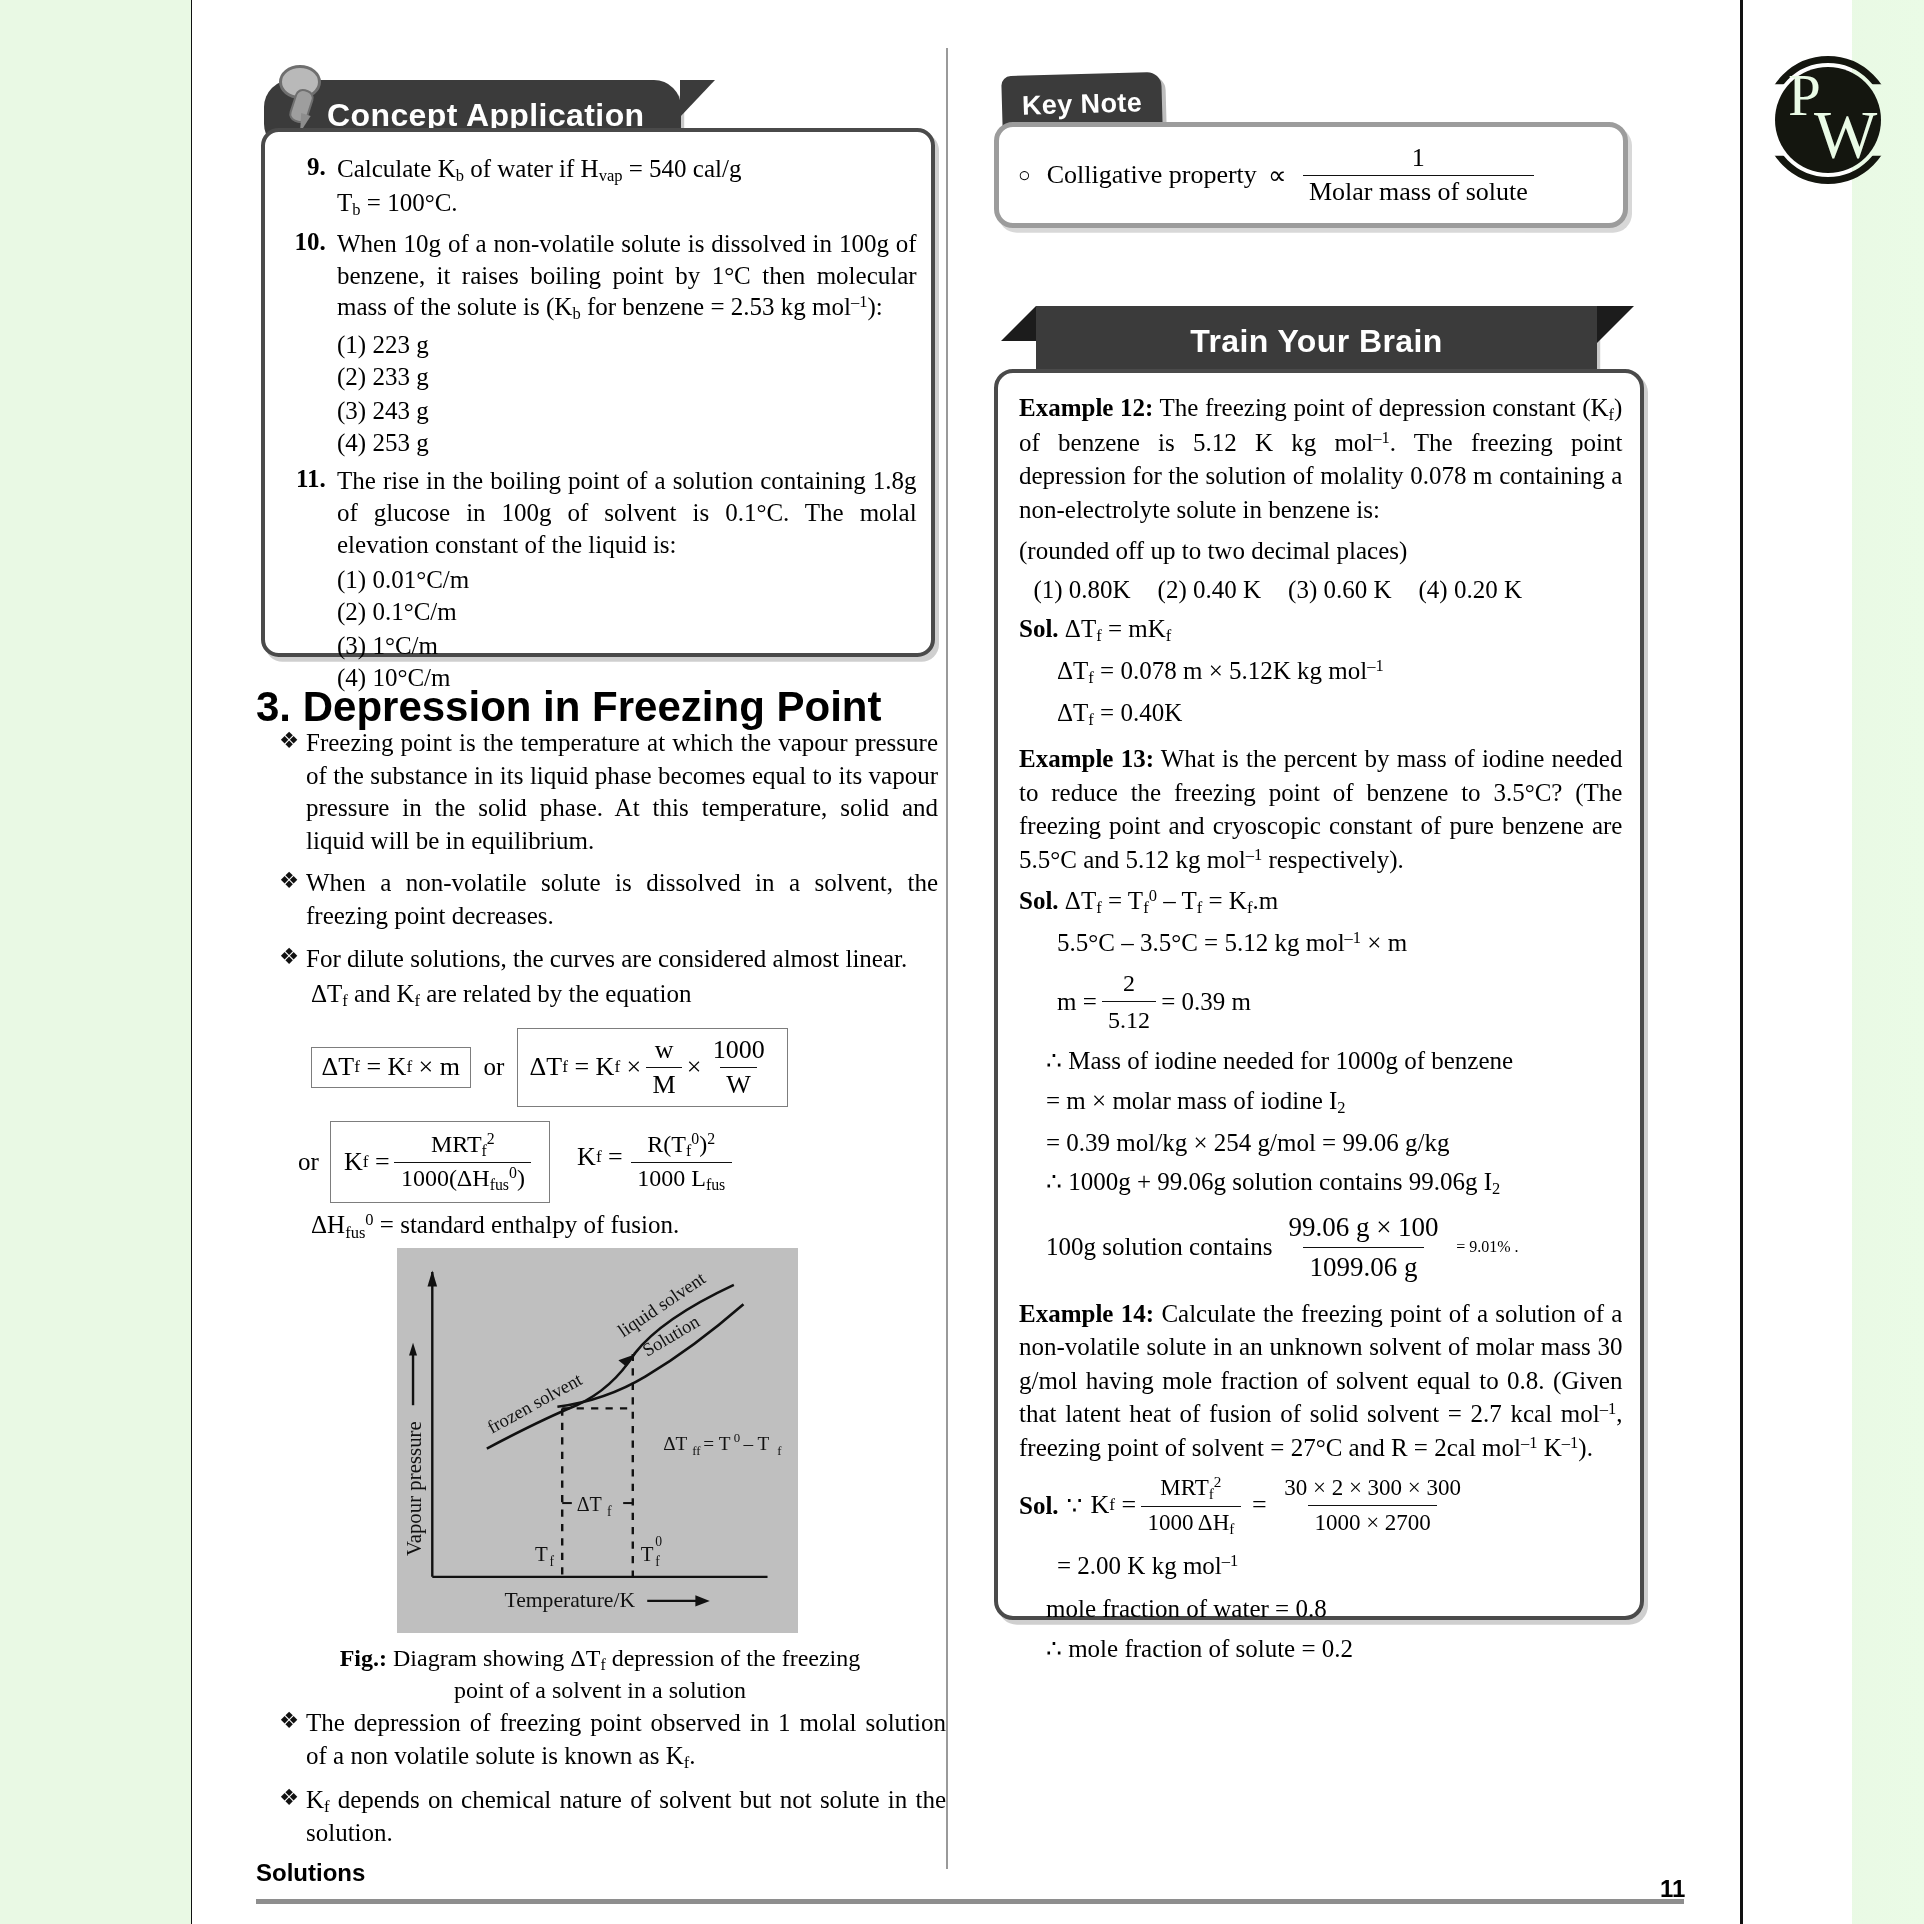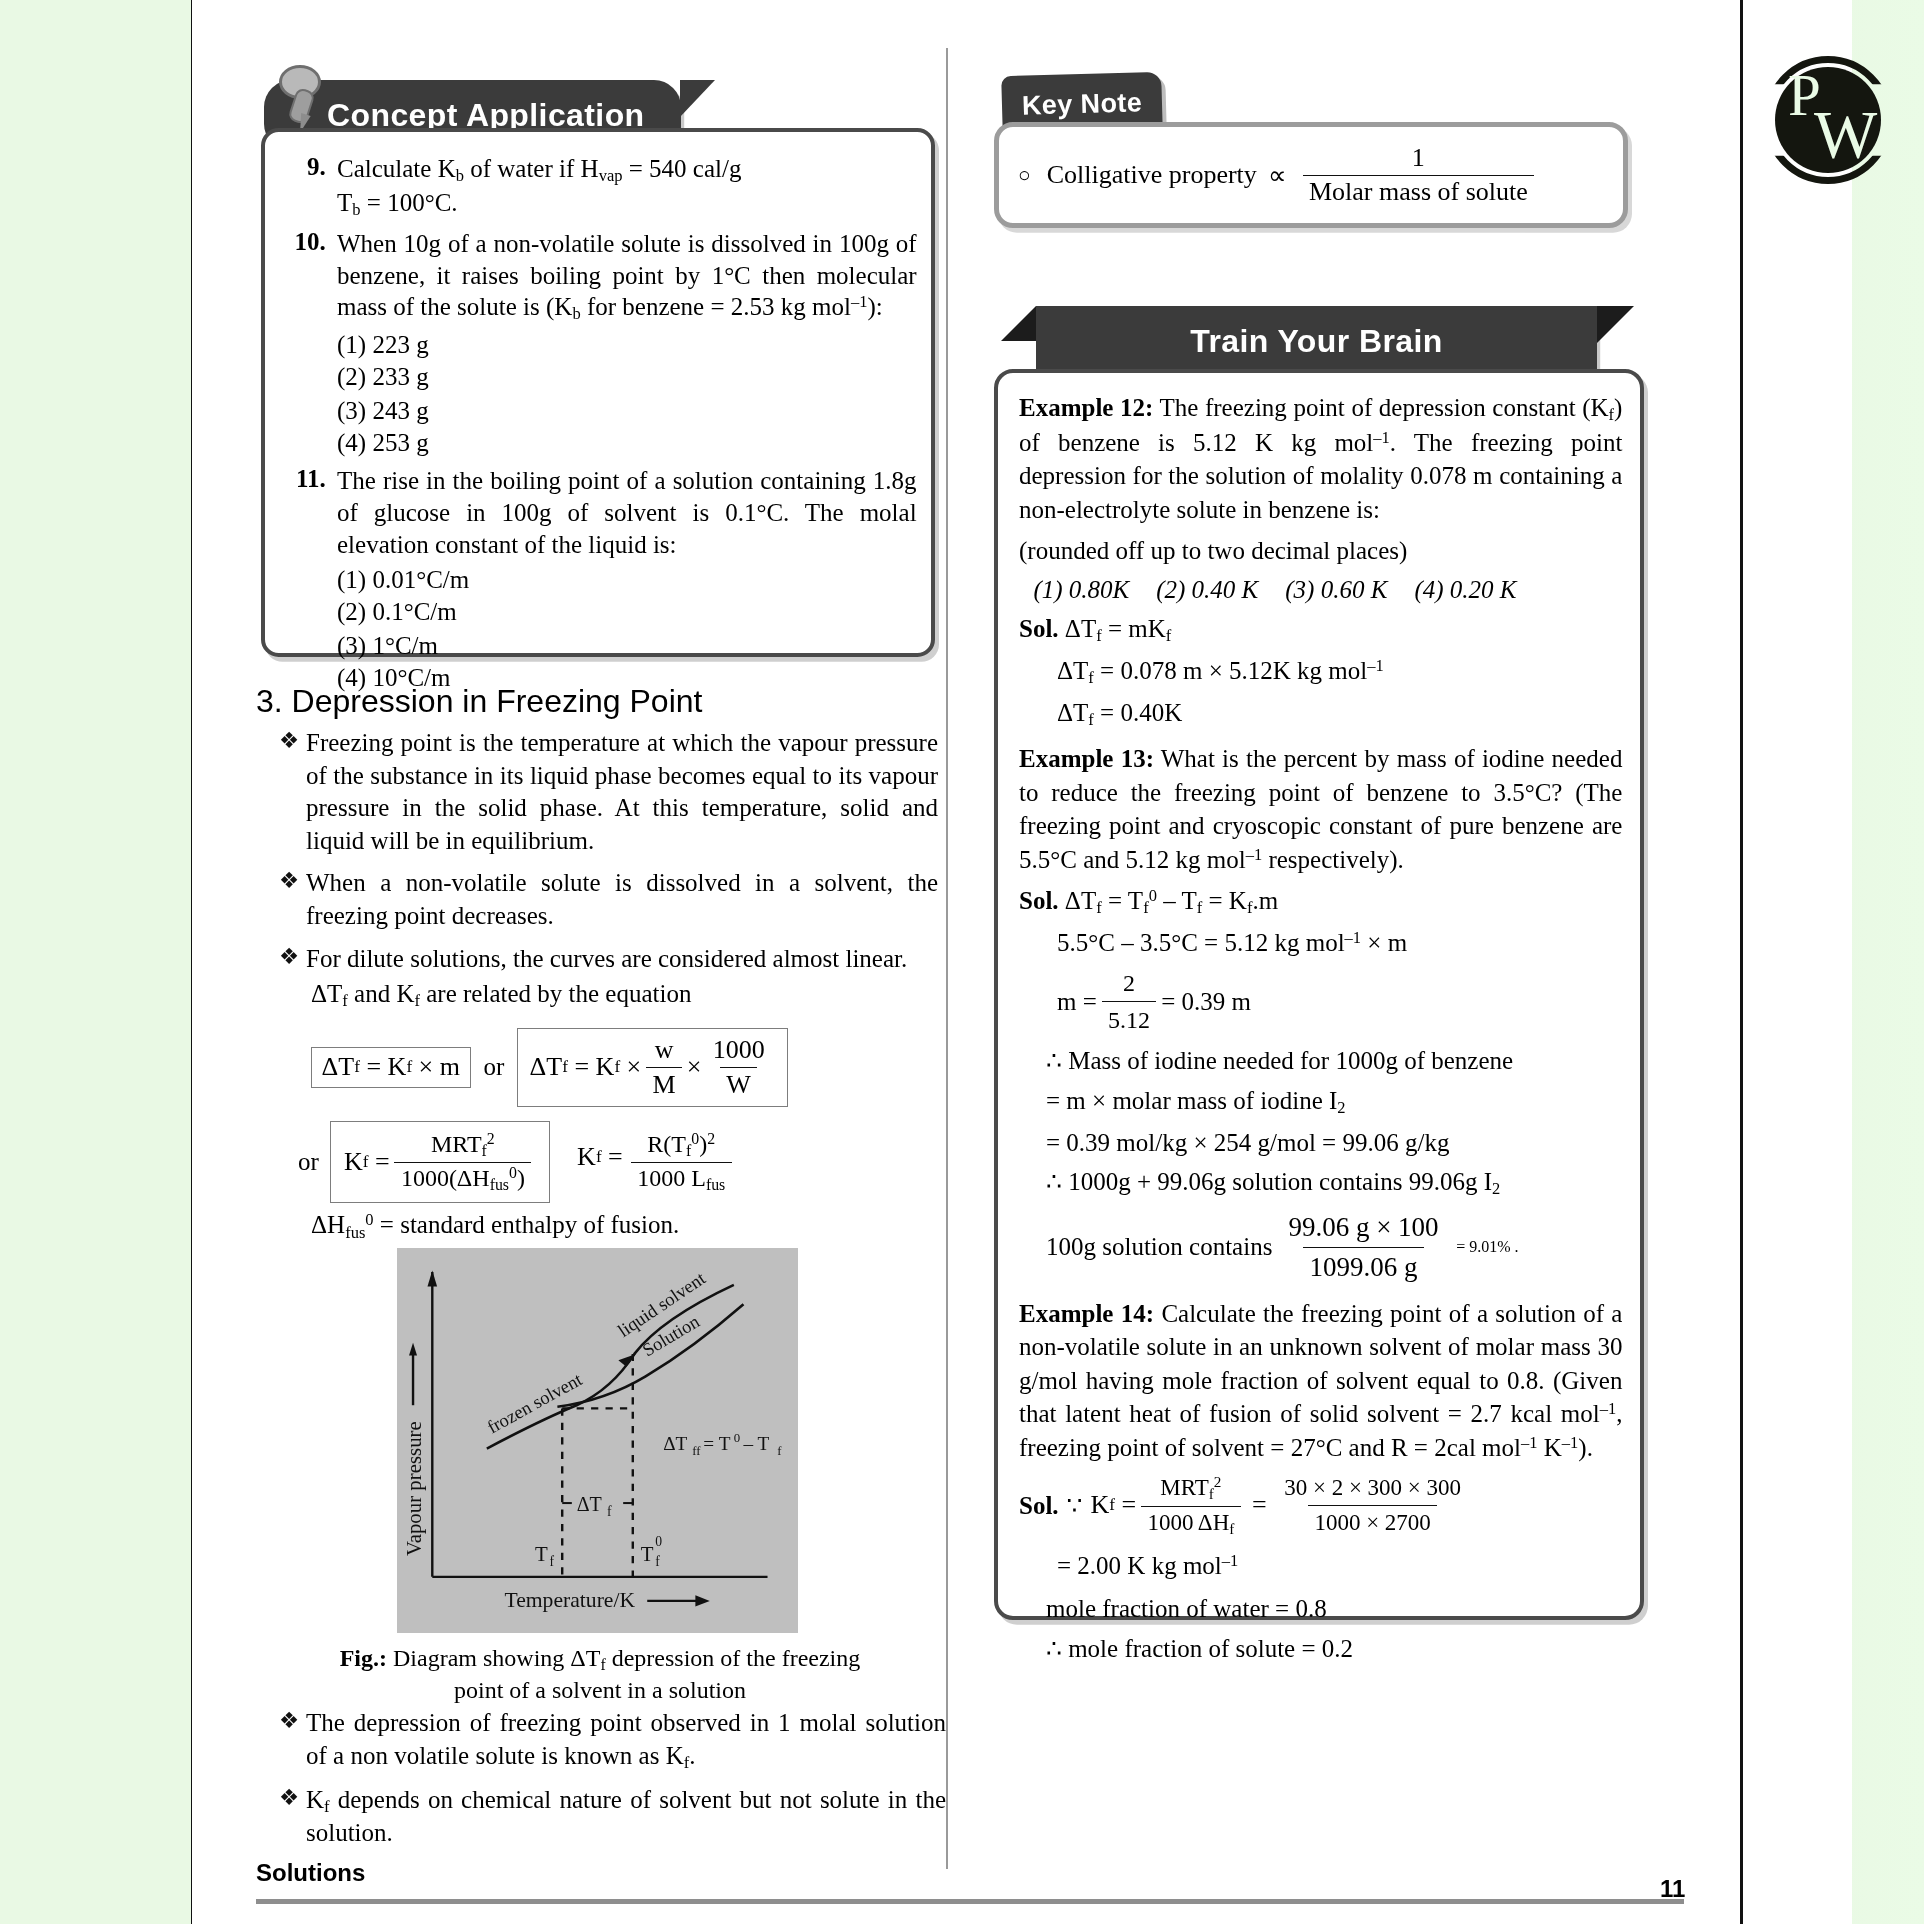--- a/index.html
+++ b/index.html
@@ -70,21 +70,21 @@
       padding-right:11.2px; flex-shrink:0; }
   .qbody { flex:1; font-size:25px; line-height:1.27; text-align:justify; }
   .optrow { display:flex; margin-top:3.2px;flex-direction:column; }
   .opt { width:50%; font-size:25px; }
 
   sub { font-size:0.66em; vertical-align:-0.26em; }
   sup { font-size:0.66em; vertical-align:0.5em; }
 
   
   .sec-head {
-    position:absolute; left:258px; top:683px; font-size:32px; font-weight:normal;
+    position:absolute; left:258px; top:683px; font-size:42px; font-weight:bold;
     font-family:"Liberation Sans", sans-serif;
   }
   .bullets { position:absolute; left:273px; top:722px; width:666px; }
   .blt { display:flex; margin-bottom:10.4px; }
   .blt .mk { width:34px; flex-shrink:0; font-size:22.5px; text-align:center; color:#111; }
   .blt .tx { flex:1; font-size:25px; line-height:1.30; text-align:justify; }
 
   .eqline { position:absolute; font-size:25px; }
 
   
@@ -131,21 +131,21 @@
   .tyb-banner .notch-r { position:absolute; right:-37px; top:0; width:0; height:0;
       border-top:37px solid #1c1c1c; border-right:37px solid transparent; }
 
   .tyb-body { position:absolute; left:21px; top:17.6px; right:17.6px; }
   .ex-p { font-size:25px; line-height:1.34; text-align:justify; margin-bottom:8px; }
   .ex-p b { font-weight:bold; }
   .sol-line { font-size:25px; line-height:1.34; margin-bottom:6.4px; }
   .ind1 { padding-left:38px; }
   .ind2 { padding-left:27px; }
   .optrow4 { display:flex; font-size:25px; padding-left:14.4px; margin-bottom:8px; }
-  .optrow4 span { margin-right:27px;font-style:italic; }
+  .optrow4 span { margin-right:27px; }
 
   
   .footer-label { position:absolute; left:258px; top:1862px; font-size:24px;
       font-weight:bold; font-family:"Liberation Sans", sans-serif; }
   .footer-rule { position:absolute; left:258px; top:1898px; width:1396px; height:4.8px;
       background:#8e8e8e; }
   .footer-page { position:absolute; left:1620px; top:1875px; font-size:24px;
       font-weight:bold; font-family:"Liberation Sans", sans-serif; }
 </style>
 </head>

